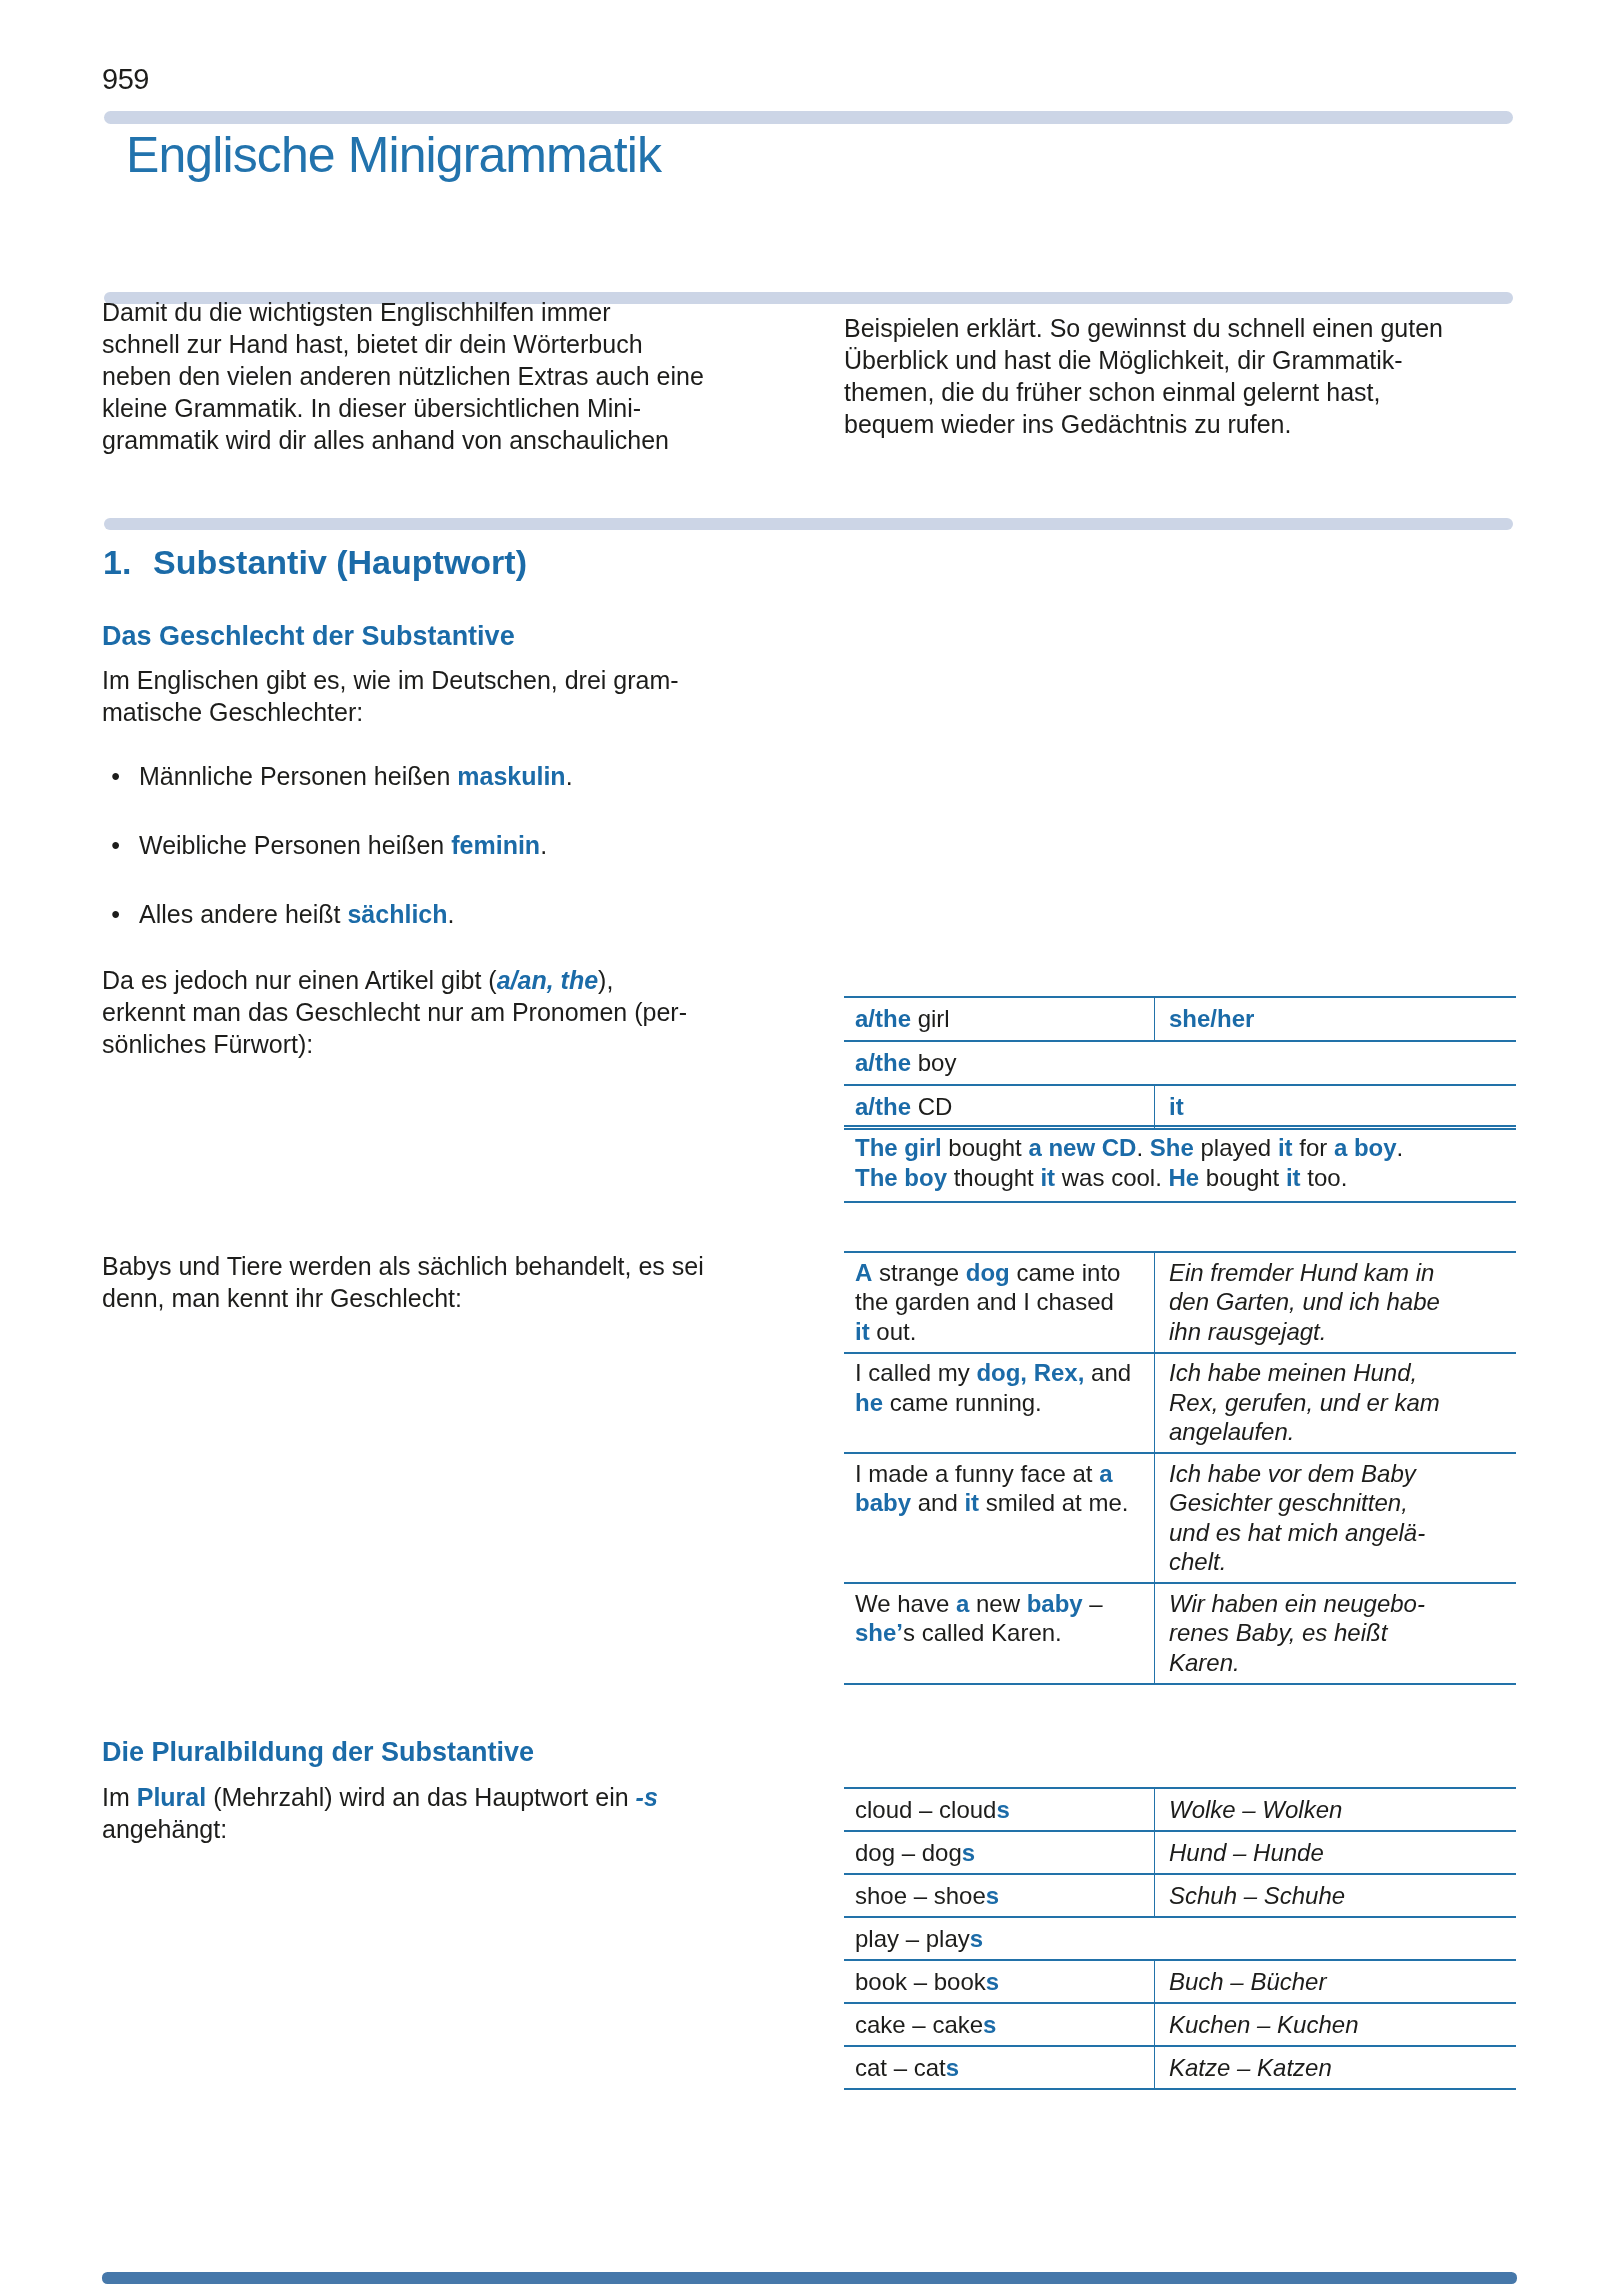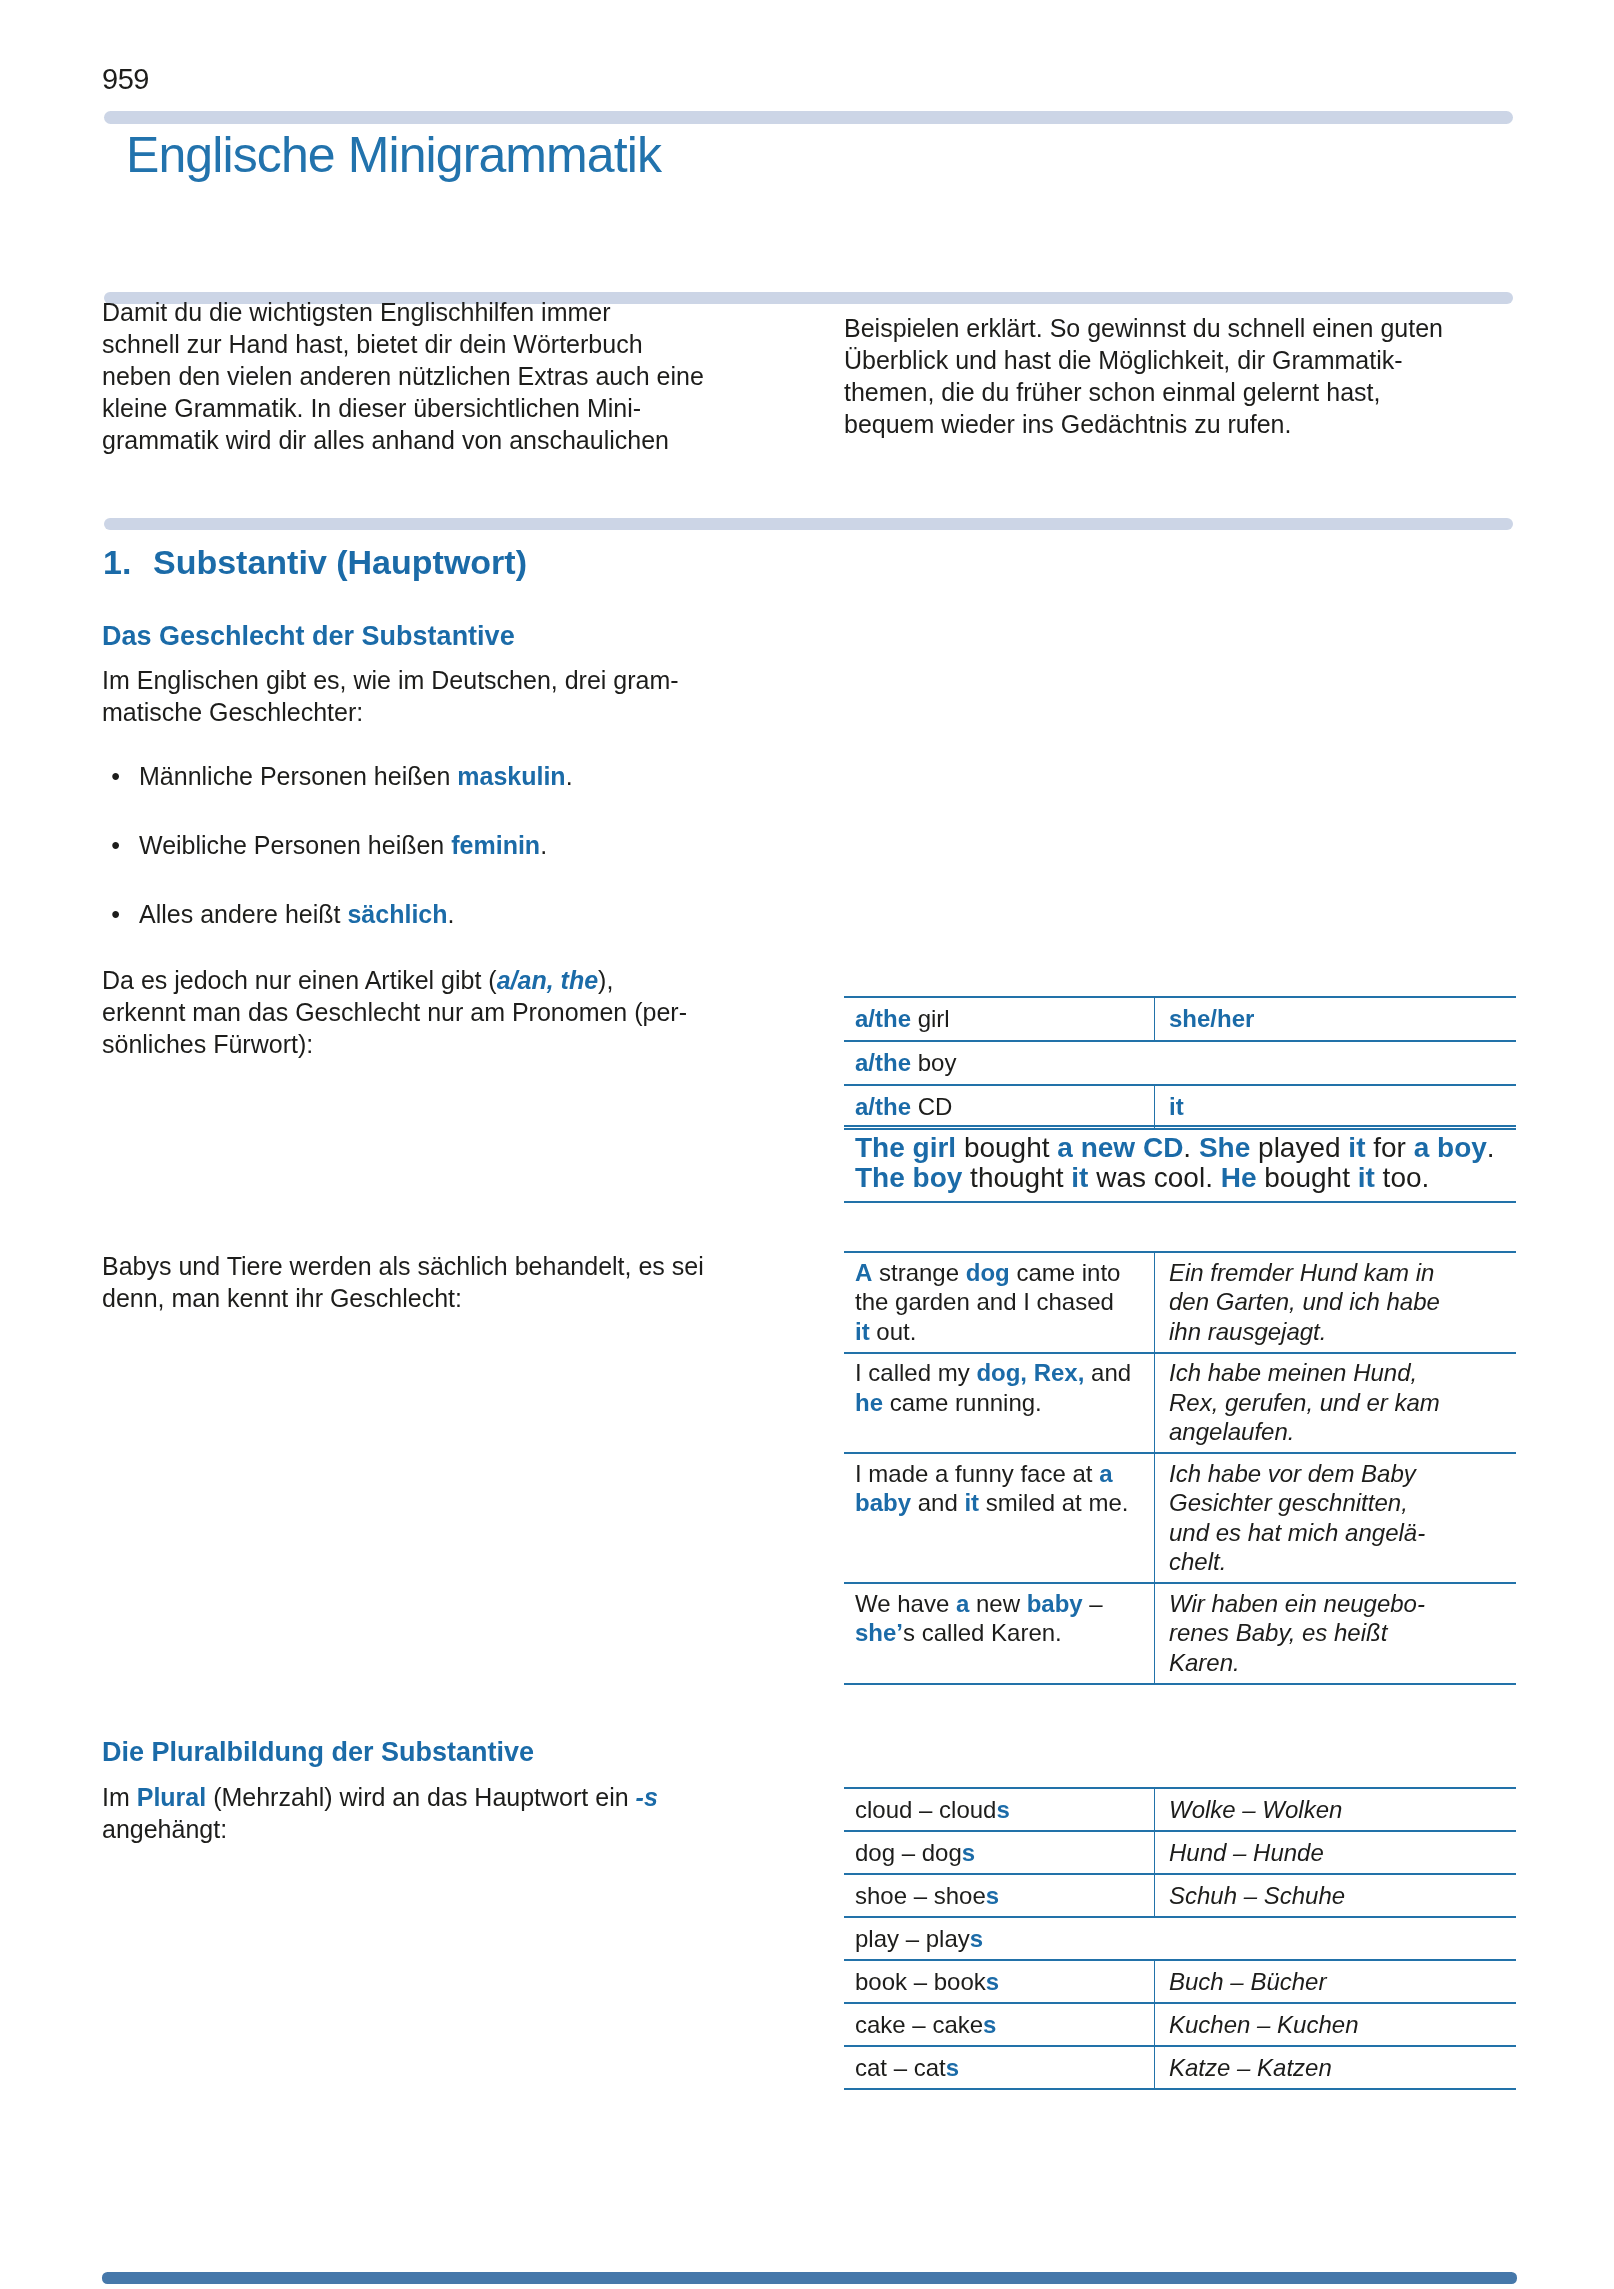--- a/index.html
+++ b/index.html
@@ -48,21 +48,21 @@
   .ex-table .cell-l{width:310px;flex:0 0 310px;padding:4.6px 5.5px 5.5px 11px;line-height:29.5px;}
   .ex-table .cell-r{flex:1;border-left:1.8px solid var(--rule);padding:4.6px 5.5px 5.5px 14px;line-height:29.5px;}
   .cell-de{font-style:italic;}
 
   .t-pronoun{top:996px;}
   .t-pronoun .cell-l,.t-pronoun .cell-r{padding-top:5.5px;padding-bottom:6.5px;line-height:30px;}
   .t-babies{top:1251px;}
   .t-plural{top:1787px;}
   .t-plural .cell-l,.t-plural .cell-r{padding-top:5.5px;padding-bottom:5.5px;line-height:30px;}
 
-  .example-box{position:absolute;left:844px;top:1125px;width:672px;border-top:2.8px solid var(--rule);border-bottom:2.8px solid var(--rule);padding:5.5px 9.2px 8.3px 11px;font-size:28px;line-height:30px;}
+  .example-box{position:absolute;left:844px;top:1125px;width:672px;border-top:2.8px solid var(--rule);border-bottom:2.8px solid var(--rule);padding:5.5px 9.2px 8.3px 11px;font-size:24px;line-height:30px;}
 
   .seg-n{}
   .seg-b{color:var(--blue);font-weight:bold;}
   .seg-bi{color:var(--blue);font-weight:bold;font-style:italic;}
 
   .footer-bar{position:absolute;left:102px;top:2272px;width:1415px;height:12px;background:var(--footer-bar);border-radius:5.5px;}
 </style>
 </head>
 <body>
 

